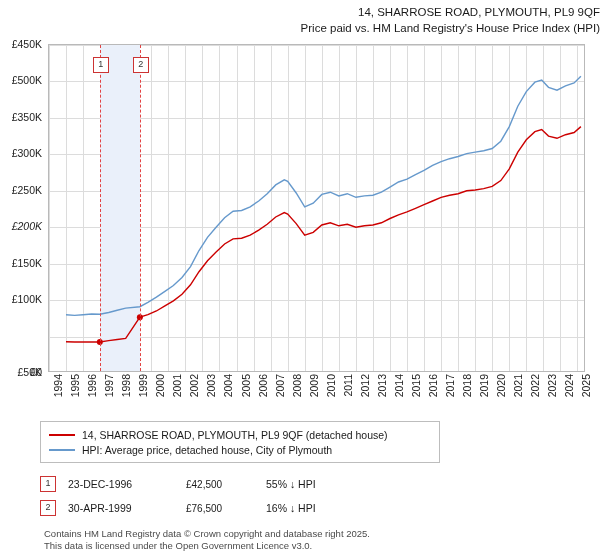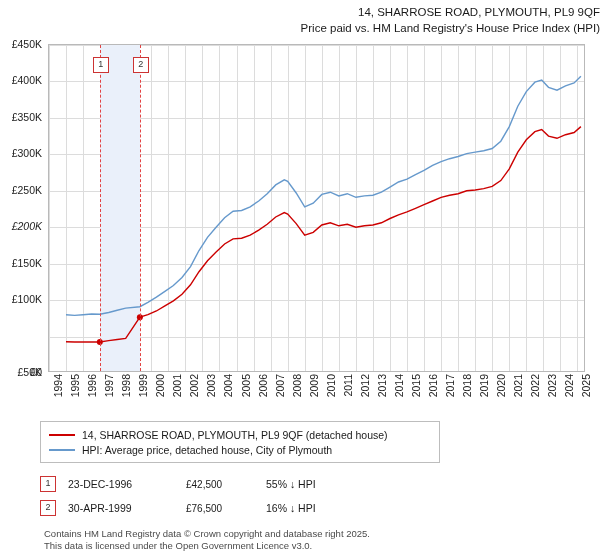--- a/index.html
+++ b/index.html
@@ -212,21 +212,21 @@
 
   <div class="ylabels" id="ylabels">
       <div class="ylabel" style="top: 328px;">£0</div>
       <div class="ylabel" style="top: 291.556px; margin-top: 36px;">£50K</div>
       <div class="ylabel" style="top: 255.111px;">£100K</div>
       <div class="ylabel" style="top: 218.667px;">£150K</div>
       <div class="ylabel" style="top: 182.222px; font-style: italic;">£200K</div>
       <div class="ylabel" style="top: 145.778px;">£250K</div>
       <div class="ylabel" style="top: 109.333px;">£300K</div>
       <div class="ylabel" style="top: 72.8889px;">£350K</div>
-      <div class="ylabel" style="top: 36.4444px;">£400K</div>
+      <div class="ylabel" style="top: 36.4444px;">£500K</div>
       <div class="ylabel" style="top: 0px;">£450K</div>
     </div>
 
   <div class="plot-wrap">
     <div class="plot" id="plot">
 
     <div class="grid-line-h" style="top: 291.556px;"></div>
         <div class="grid-line-h" style="top: 255.111px;"></div>
         <div class="grid-line-h" style="top: 218.667px;"></div>
         <div class="grid-line-h" style="top: 182.222px;"></div>

